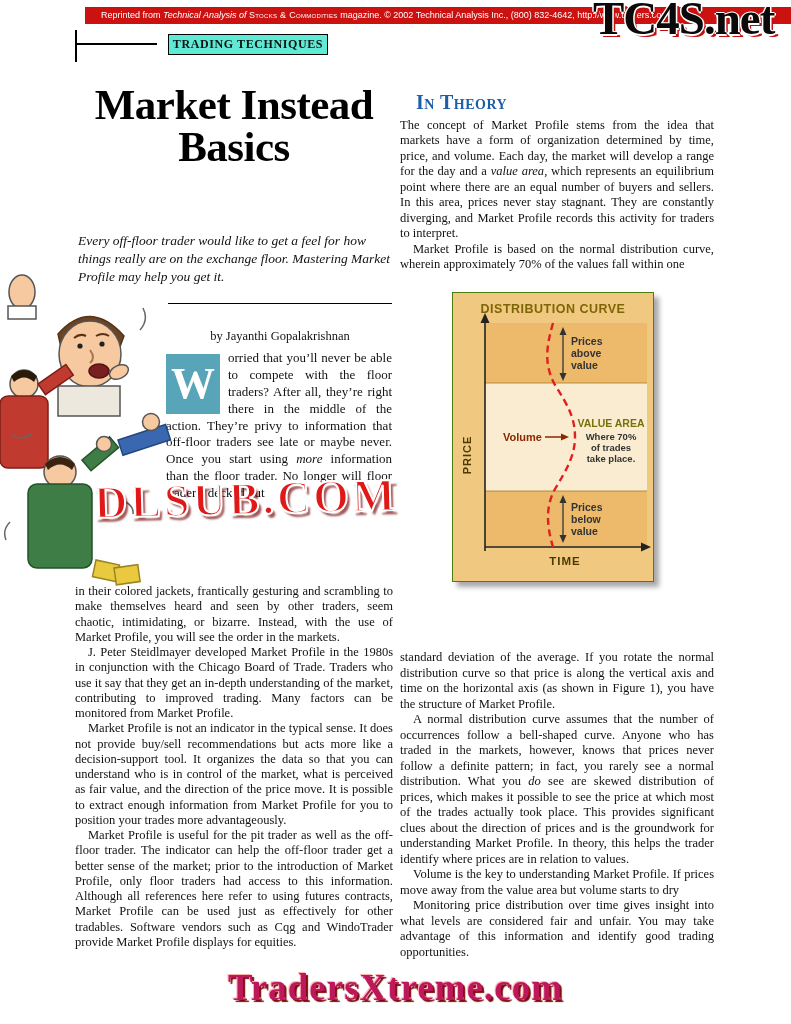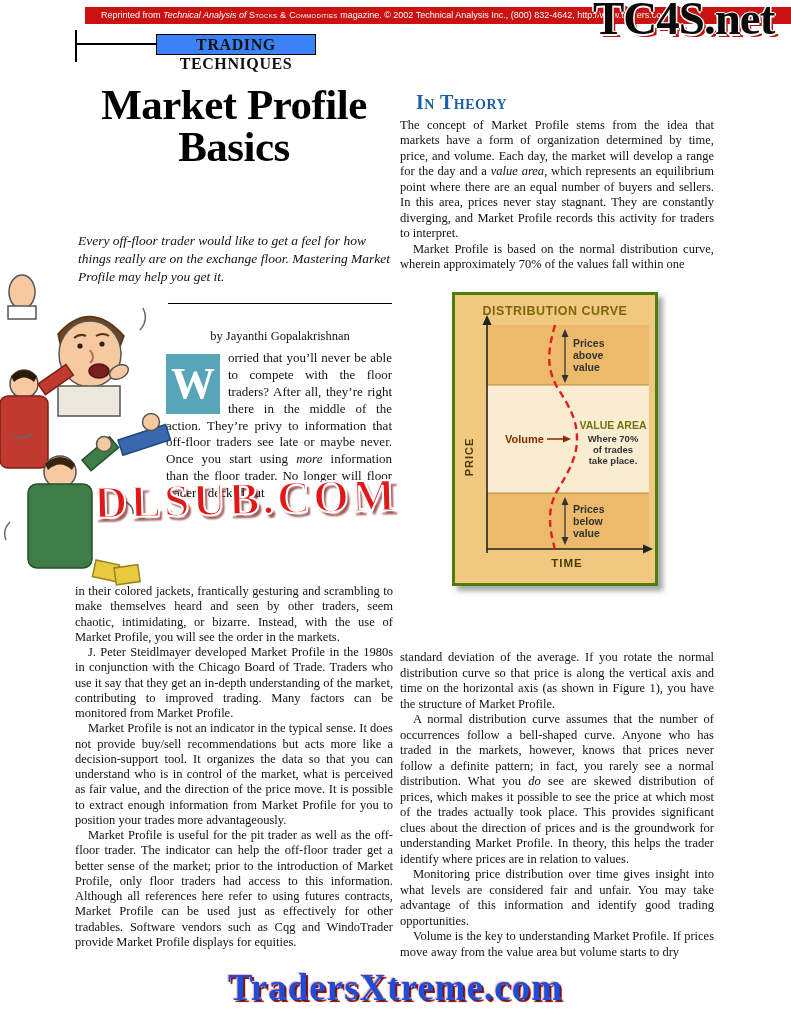--- a/index.html
+++ b/index.html
@@ -15,27 +15,27 @@
   
   .wm-tc4s{position:absolute;left:593px;top:-9px;z-index:6;font-family:"Liberation Serif",serif;
            font-weight:bold;font-size:47px;letter-spacing:-1px;color:#0a0a0a;
            text-shadow:1.5px 0 #fff,-1.5px 0 #fff,0 1.5px #fff,0 -1.5px #fff,3px 3px 0 #c01010;}
   .wm-dlsub{position:absolute;left:94px;top:472px;z-index:30;font-family:"Liberation Serif",serif;
             font-weight:bold;font-size:46px;letter-spacing:3px;color:#e01818;
             -webkit-text-stroke:2px #ffffff;transform:rotate(-1.5deg);
             text-shadow:3px 4px 2px rgba(110,0,0,.65);}
   .wm-bottom{position:absolute;left:0;top:966px;width:791px;text-align:center;z-index:30;
              font-family:"Liberation Serif",serif;font-weight:bold;font-size:37px;letter-spacing:1px;
-             color:#1d4ed8;text-shadow:-1px -1px 0 #ffb4b4,2px 2px 1px #7d0b0b;}
+             color:#be185d;text-shadow:-1px -1px 0 #ffb4b4,2px 2px 1px #7d0b0b;}
 
   
   .rule-h{position:absolute;left:75px;top:43px;width:82px;height:1.5px;background:#000;}
   .rule-v{position:absolute;left:75px;top:30px;width:1.5px;height:32px;background:#000;}
-  .section-box{position:absolute;left:156px;top:34px;width:158px;height:19px;background:#3b82f6;
-               border:1.5px solid #000;text-align:center;font-weight:bold;font-size:16px;
+  .section-box{position:absolute;left:168px;top:34px;width:158px;height:19px;background:#5eead4;
+               border:1.5px solid #000;text-align:center;font-weight:bold;font-size:12px;
                line-height:19px;letter-spacing:.6px;z-index:2;}
 
   
   .title{position:absolute;left:75px;top:84px;width:318px;margin:0;text-align:center;
          font-weight:bold;font-size:43px;line-height:.98;letter-spacing:-.5px;color:#000;}
   .deck{position:absolute;left:78px;top:232px;width:316px;margin:0;font-style:italic;
         font-size:13.5px;line-height:1.32;}
   .byline{position:absolute;left:168px;top:303px;width:224px;border-top:1.5px solid #000;
           padding-top:25px;text-align:center;font-weight:normal;font-size:12.5px;}
 
@@ -51,21 +51,21 @@
 
   .right-top{position:absolute;left:400px;top:90px;width:314px;font-size:12.5px;line-height:1.24;
              text-align:justify;}
   .theory-head{margin:0 0 3px 16px;font-variant:small-caps;font-weight:bold;font-size:20px;
                letter-spacing:.5px;color:#1d5fa7;}
   .right-bottom{position:absolute;left:400px;top:650px;width:314px;font-size:12.5px;line-height:1.24;
                 text-align:justify;}
 
   
   .figure-box{position:absolute;left:452px;top:292px;width:200px;height:288px;background:#f0c87f;
-              border:3px solid #4d7c0f;box-shadow:5px 5px 5px #a8a8a8;}
+              border:1px solid #4d7c0f;box-shadow:5px 5px 5px #a8a8a8;}
   .figure-caption{position:absolute;left:452px;top:592px;width:212px;
                   font-family:"Liberation Sans",sans-serif;font-size:9.5px;line-height:1.3;}
   .figure-caption b{letter-spacing:.1px;}
 
   
   .illustration{position:absolute;left:-2px;top:272px;width:174px;height:332px;z-index:2;}
 </style>
 </head>
 <body>
 
@@ -74,21 +74,21 @@
   <div class="banner"><span>Reprinted from </span><i>Technical Analysis of </i><span class="sc">Stocks &amp; Commodities</span><span> magazine. © 2002 Technical Analysis Inc., (800) 832-4642, http://www.traders.com</span></div>
 
   <div class="wm-tc4s">TC4S.net</div>
   <div class="wm-dlsub">DLSUB.COM</div>
   <div class="wm-bottom">TradersXtreme.com</div>
 
   <div class="rule-h"></div>
   <div class="rule-v"></div>
   <div class="section-box">TRADING TECHNIQUES</div>
 
-  <h1 class="title"><span>Market Profile</span><br><span>Basics</span></h1>
+  <h1 class="title"><span>Market Instead</span><br><span>Basics</span></h1>
   <p class="deck">Every off-floor trader would like to get a feel for how things really are on the exchange floor. Mastering Market Profile may help you get it.</p>
   <div class="byline">by Jayanthi Gopalakrishnan</div>
 
   <div class="illustration">
     <svg width="174" height="332" viewBox="0 0 174 332">
 
       <g stroke="#44engineering" fill="none">
         <ellipse cx="24" cy="20" rx="13" ry="17" fill="#f6c9a0" stroke="#555" stroke-width="1.5"></ellipse>
         <rect x="10" y="34" width="28" height="13" fill="#ffffff" stroke="#555" stroke-width="1.5"></rect>
       </g>
@@ -192,17 +192,17 @@
       <text x="118" y="218" font-family="Liberation Sans, sans-serif" font-size="10.5" font-weight="bold" fill="#333">Prices</text>
       <text x="118" y="230" font-family="Liberation Sans, sans-serif" font-size="10.5" font-weight="bold" fill="#333">below</text>
       <text x="118" y="242" font-family="Liberation Sans, sans-serif" font-size="10.5" font-weight="bold" fill="#333">value</text>
     </svg>
   </div>
 
 
   <div class="right-bottom">
     <p>standard deviation of the average. If you rotate the normal distribution curve so that price is along the vertical axis and time on the horizontal axis (as shown in Figure 1), you have the structure of Market Profile.</p>
     <p class="ind"><span>A normal distribution curve assumes that the number of occurrences follow a bell-shaped curve. Anyone who has traded in the markets, however, knows that prices never follow a definite pattern; in fact, you rarely see a normal distribution. What you </span><i>do</i><span> see are skewed distribution of prices, which makes it possible to see the price at which most of the trades actually took place. This provides significant clues about the direction of prices and is the groundwork for understanding Market Profile. In theory, this helps the trader identify where prices are in relation to values.</span></p>
+    <p class="ind">Volume is the key to understanding Market Profile. If prices move away from the value area but volume starts to dry</p>
     <p class="ind">Monitoring price distribution over time gives insight into what levels are considered fair and unfair. You may take advantage of this information and identify good trading opportunities.</p>
-    <p class="ind">Volume is the key to understanding Market Profile. If prices move away from the value area but volume starts to dry</p>
   </div>
 
 </div>
 
 </body></html>

